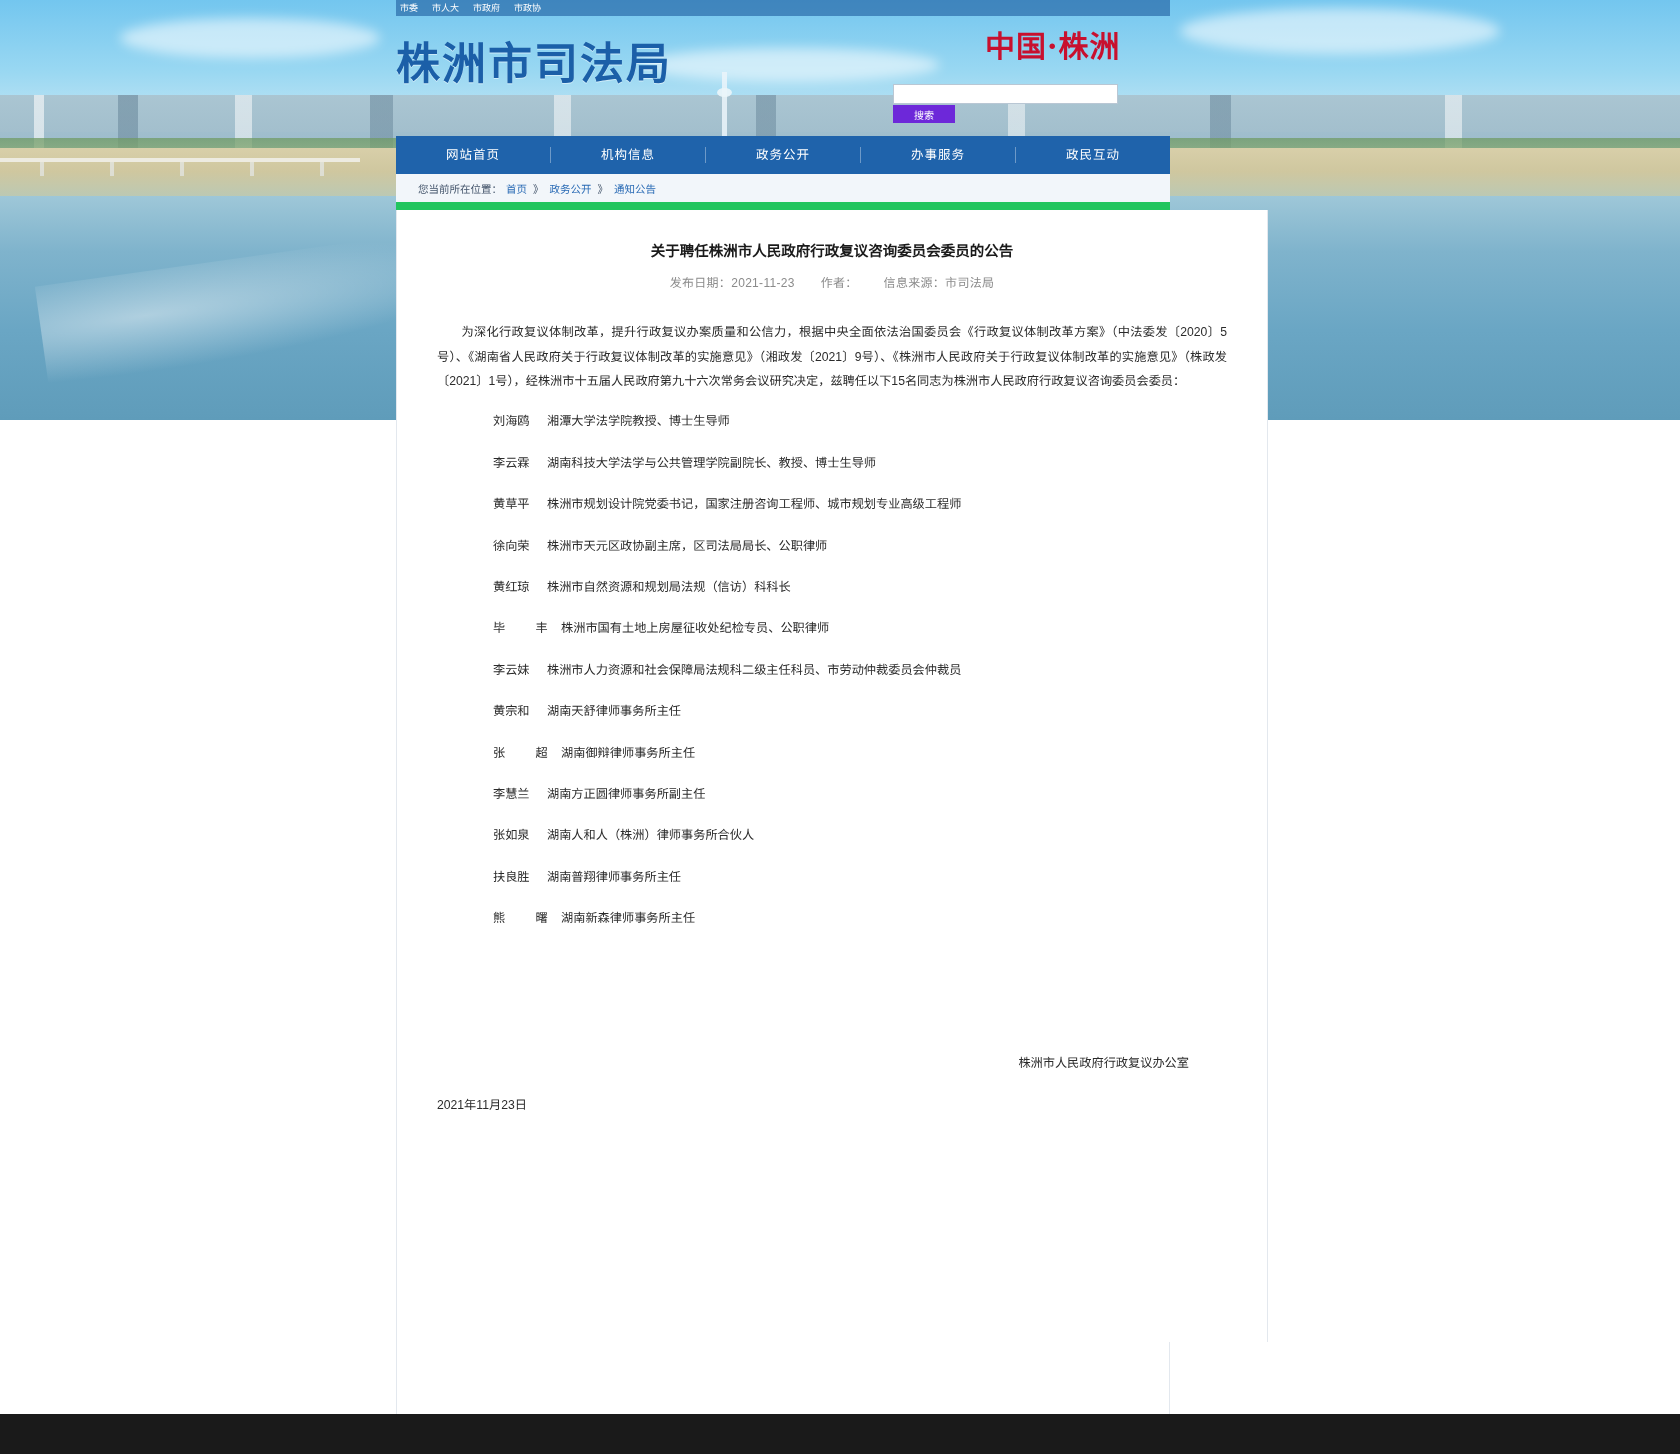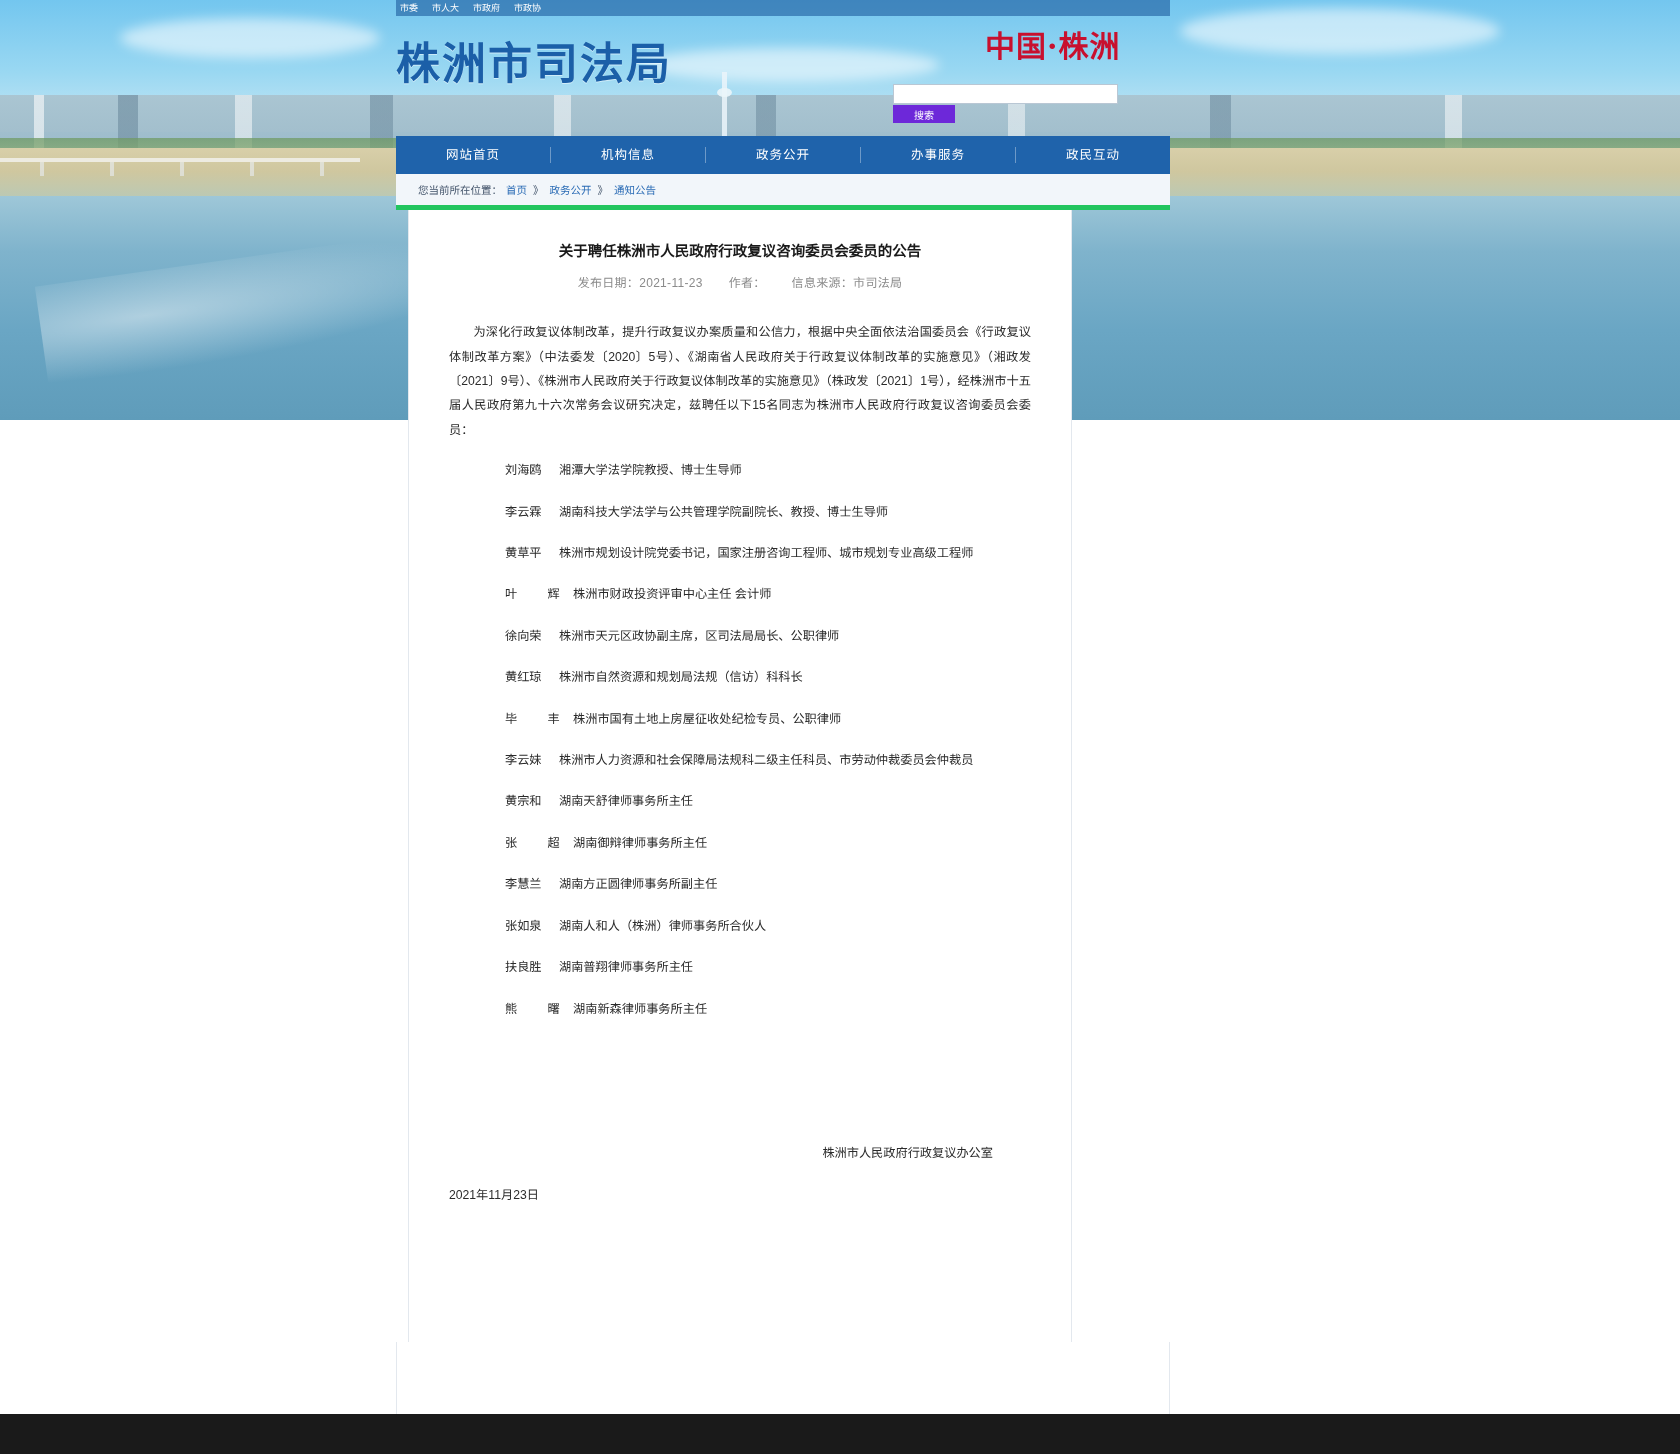--- a/index.html
+++ b/index.html
@@ -205,40 +205,40 @@
     width: 1px; height: 16px;
     background: rgba(255,255,255,0.35);
   }
 
   
   .crumbbar {
     position: absolute;
     top: 174px; left: 396px;
     width: 774px; height: 36px;
     background: #f2f6fa;
-    border-bottom: 5px solid #22c55e;
+    border-bottom: 8px solid #22c55e;
     display: flex;
     align-items: center;
     padding-left: 22px;
     gap: 4px;
   }
   .crumbbar span, .crumbbar a {
     font-size: 10.5px;
     color: #44556b;
     text-decoration: none;
     white-space: nowrap;
   }
   .crumbbar a { color: #2a6bb5; }
   .crumb-sep { color: #8a99ab; margin: 0 2px; }
 
   
   .card {
     position: absolute;
-    top: 210px; left: 408px;
-    width: 664px;
+    top: 210px; left: 396px;
+    width: 872px;
     height: 1132px;
     background: #ffffff;
     border-left: 1px solid #e3e8ee;
     border-right: 1px solid #e3e8ee;
     padding: 26px 40px 0 40px;
   }
   .article-title {
     text-align: center;
     font-size: 14.5px;
     font-weight: bold;
@@ -386,21 +386,20 @@
 
     <div class="article-meta">
       <span>发布日期：</span><span>2021-11-23</span><span class="gap"></span><span>作者：</span><span></span><span class="gap"></span><span>信息来源：</span><span>市司法局</span>
     </div>
 
     <p class="para">为深化行政复议体制改革，提升行政复议办案质量和公信力，根据中央全面依法治国委员会《行政复议体制改革方案》（中法委发〔2020〕5号）、《湖南省人民政府关于行政复议体制改革的实施意见》（湘政发〔2021〕9号）、《株洲市人民政府关于行政复议体制改革的实施意见》（株政发〔2021〕1号），经株洲市十五届人民政府第九十六次常务会议研究决定，兹聘任以下15名同志为株洲市人民政府行政复议咨询委员会委员：</p>
 
     <p class="member"><span class="nm">刘海鸥</span><span>湘潭大学法学院教授、博士生导师</span></p>
     <p class="member"><span class="nm">李云霖</span><span>湖南科技大学法学与公共管理学院副院长、教授、博士生导师</span></p>
     <p class="member"><span class="nm">黄草平</span><span>株洲市规划设计院党委书记，国家注册咨询工程师、城市规划专业高级工程师</span></p>
-    <p class="member"><span class="nm spaced">叶  辉</span><span>株洲市财政投资评审中心主任  会计师</span></p>
     <p class="member"><span class="nm">徐向荣</span><span>株洲市天元区政协副主席，区司法局局长、公职律师</span></p>
     <p class="member"><span class="nm">黄红琼</span><span>株洲市自然资源和规划局法规（信访）科科长</span></p>
     <p class="member"><span class="nm spaced">毕  丰</span><span>株洲市国有土地上房屋征收处纪检专员、公职律师</span></p>
     <p class="member"><span class="nm">李云妹</span><span>株洲市人力资源和社会保障局法规科二级主任科员、市劳动仲裁委员会仲裁员</span></p>
     <p class="member"><span class="nm">黄宗和</span><span>湖南天舒律师事务所主任</span></p>
     <p class="member"><span class="nm spaced">张  超</span><span>湖南御辩律师事务所主任</span></p>
     <p class="member"><span class="nm">李慧兰</span><span>湖南方正圆律师事务所副主任</span></p>
     <p class="member"><span class="nm">张如泉</span><span>湖南人和人（株洲）律师事务所合伙人</span></p>
     <p class="member"><span class="nm">扶良胜</span><span>湖南普翔律师事务所主任</span></p>
     <p class="member"><span class="nm spaced">熊  曙</span><span>湖南新森律师事务所主任</span></p>

